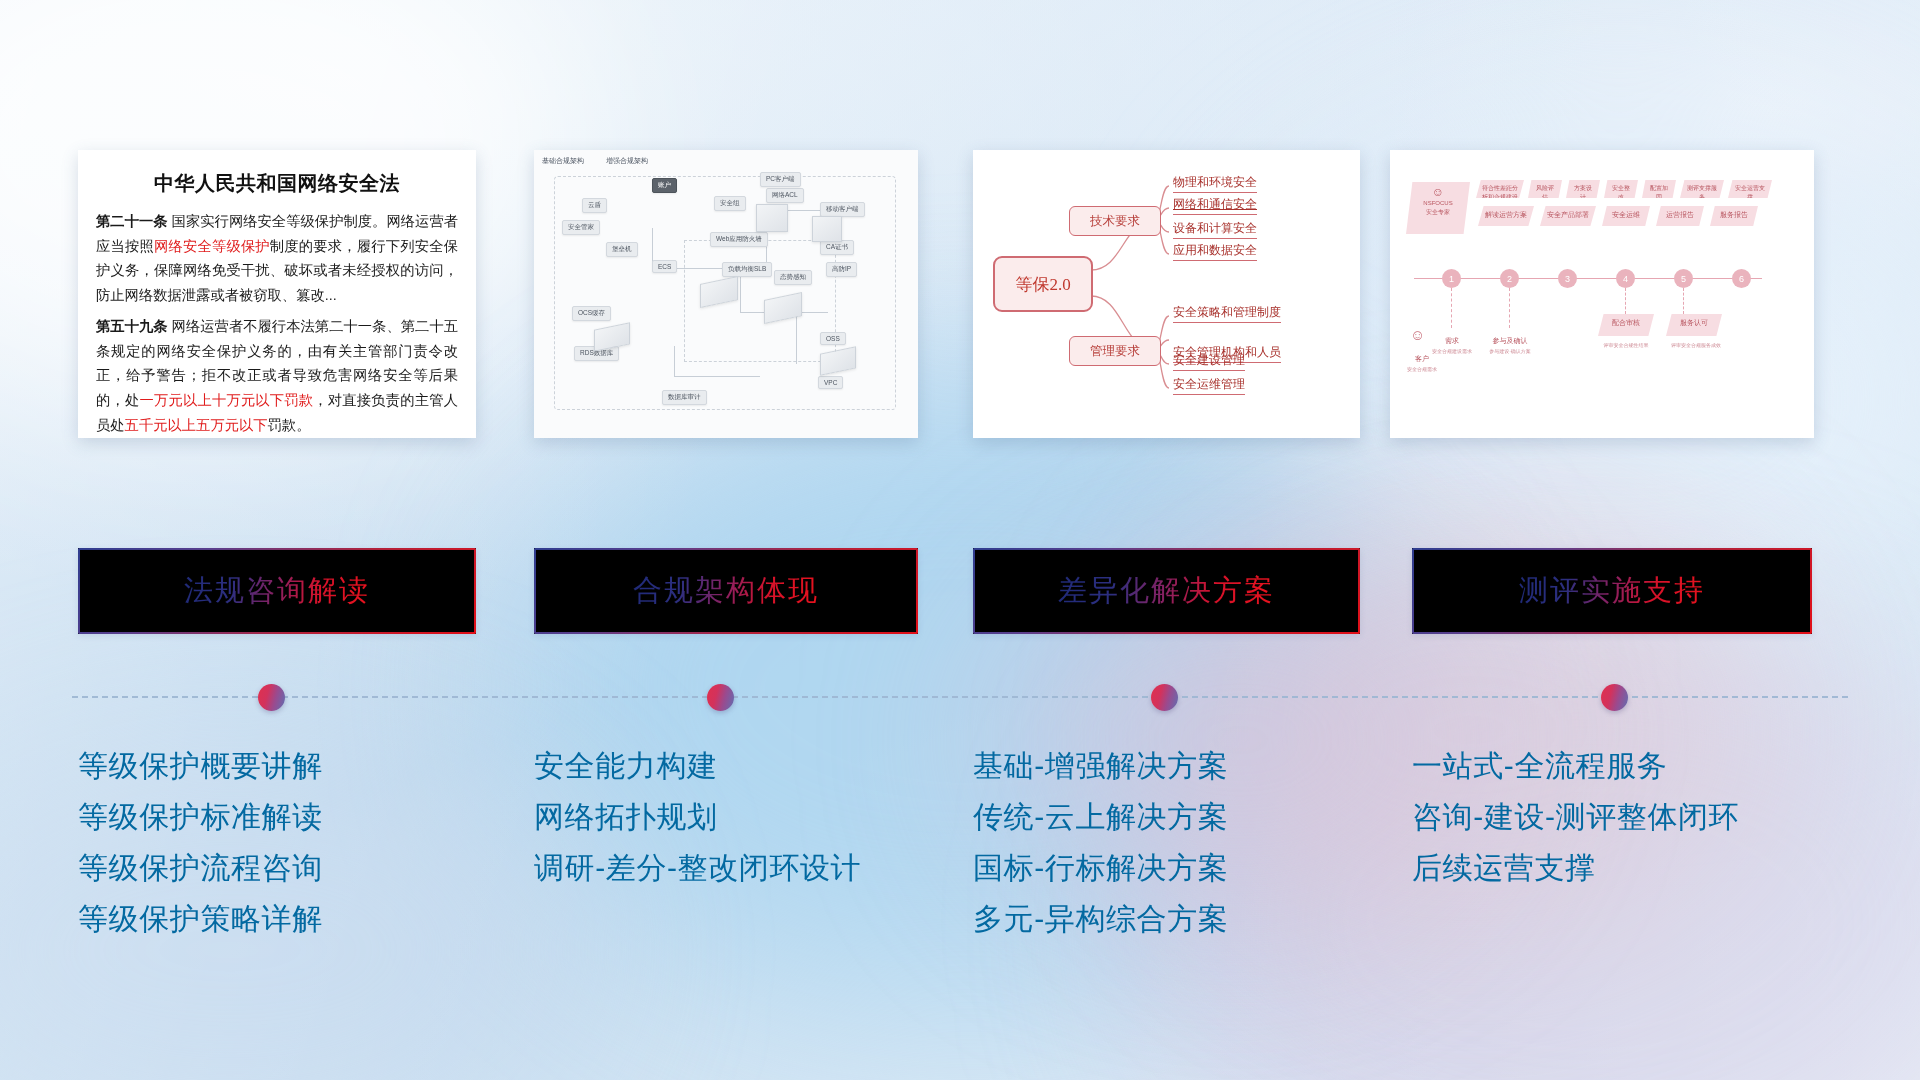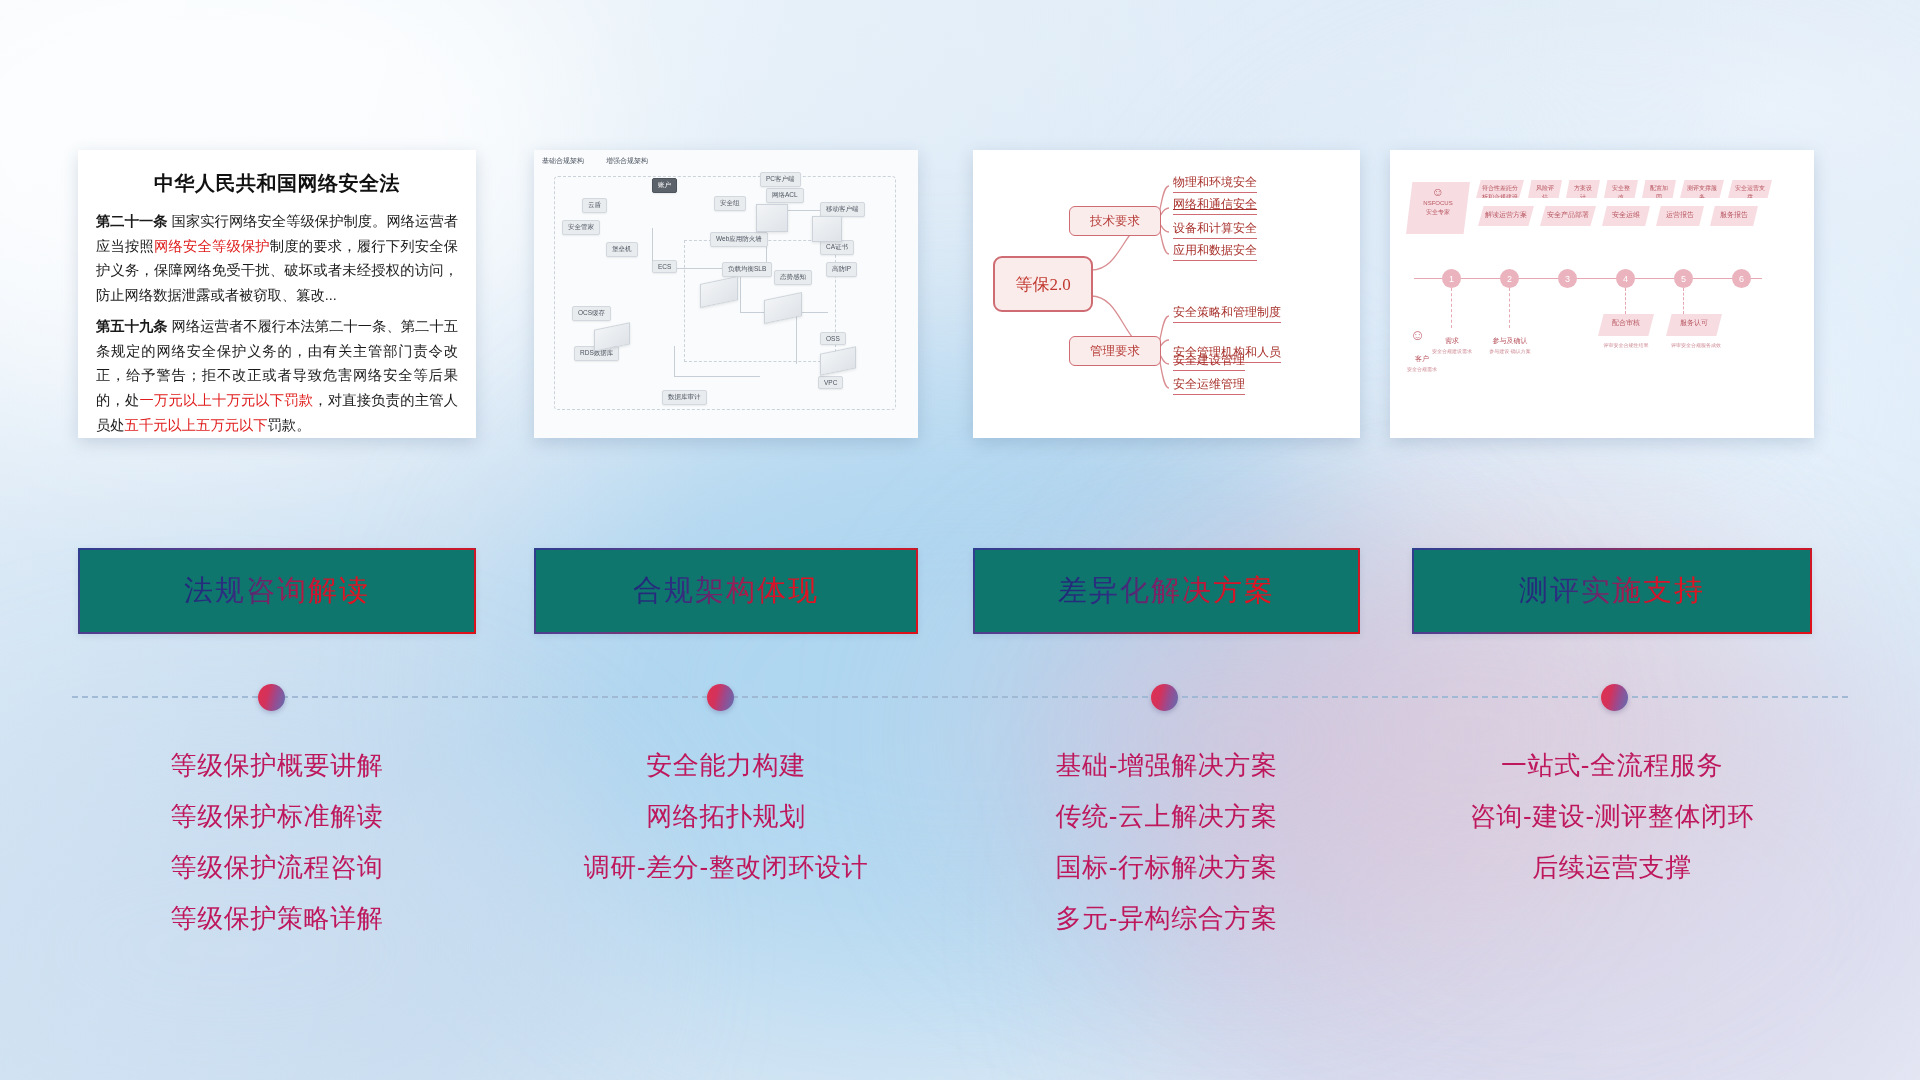--- a/index.html
+++ b/index.html
@@ -73,21 +73,21 @@
   .road-dot{position:absolute;width:19px;height:19px;border-radius:50%;background:#eab3bd;
     color:#fff;font-size:9px;display:flex;align-items:center;justify-content:center;}
   .road-line{position:absolute;height:1.4px;background:#e6a6b2;}
   .road-vd{position:absolute;width:0;border-left:1px dashed #e6a6b2;}
   .road-txt{position:absolute;color:#b8555f;font-size:7px;white-space:nowrap;text-align:center;}
   .road-sub{position:absolute;color:#cf8e98;font-size:5px;white-space:nowrap;text-align:center;}
   .road-person{position:absolute;color:#c9707c;font-size:15px;}
 
   
   .tabs{position:absolute;top:548px;left:0;width:1920px;height:86px;}
-  .tab{position:absolute;top:0;height:86px;background:#0f766e;
+  .tab{position:absolute;top:0;height:86px;background:#000000;
     display:flex;align-items:center;justify-content:center;
     box-shadow:0 2px 6px rgba(70,100,140,.13);}
   .tab::before{content:"";position:absolute;inset:0;padding:2px;border-radius:1px;
     background:linear-gradient(135deg,#2f3d8f 0%,#5b3f8d 28%,#b3223b 62%,#e20f18 100%);
     -webkit-mask:linear-gradient(#000 0 0) content-box,linear-gradient(#000 0 0);
     -webkit-mask-composite:xor;mask-composite:exclude;pointer-events:none;}
   .tab.t1{left:78px;width:398px;}
   .tab.t2{left:534px;width:384px;}
   .tab.t3{left:973px;width:387px;}
   .tab.t4{left:1412px;width:400px;}
@@ -100,21 +100,21 @@
   .tl-line{position:absolute;top:36px;left:72px;width:1776px;height:0;
     border-top:2px dashed #9fb8d4;opacity:.95;}
   .tl-dot{position:absolute;top:24px;width:27px;height:27px;border-radius:50%;
     background:linear-gradient(105deg,#e0304e 0%,#d3325c 35%,#9b4a8e 62%,#5f6fb3 100%);
     box-shadow:0 2px 5px rgba(70,60,120,.28);}
   .tl-dot.d1{left:258px;} .tl-dot.d2{left:707px;}
   .tl-dot.d3{left:1151px;} .tl-dot.d4{left:1601px;}
 
   
   .lists{position:absolute;top:740px;left:0;width:1920px;height:220px;}
-  .list{position:absolute;top:0;text-align:center;color:#be185d;font-size:26px;line-height:51px;letter-spacing:.6px;}
+  .list{position:absolute;top:0;text-align:left;color:#0369a1;font-size:30px;line-height:51px;letter-spacing:.6px;}
   .list.l1{left:78px;width:398px;}
   .list.l2{left:534px;width:384px;}
   .list.l3{left:973px;width:387px;}
   .list.l4{left:1412px;width:400px;}
   .list div{white-space:nowrap;}
 </style>
 </head>
 <body>
 
 <div id="stage">

